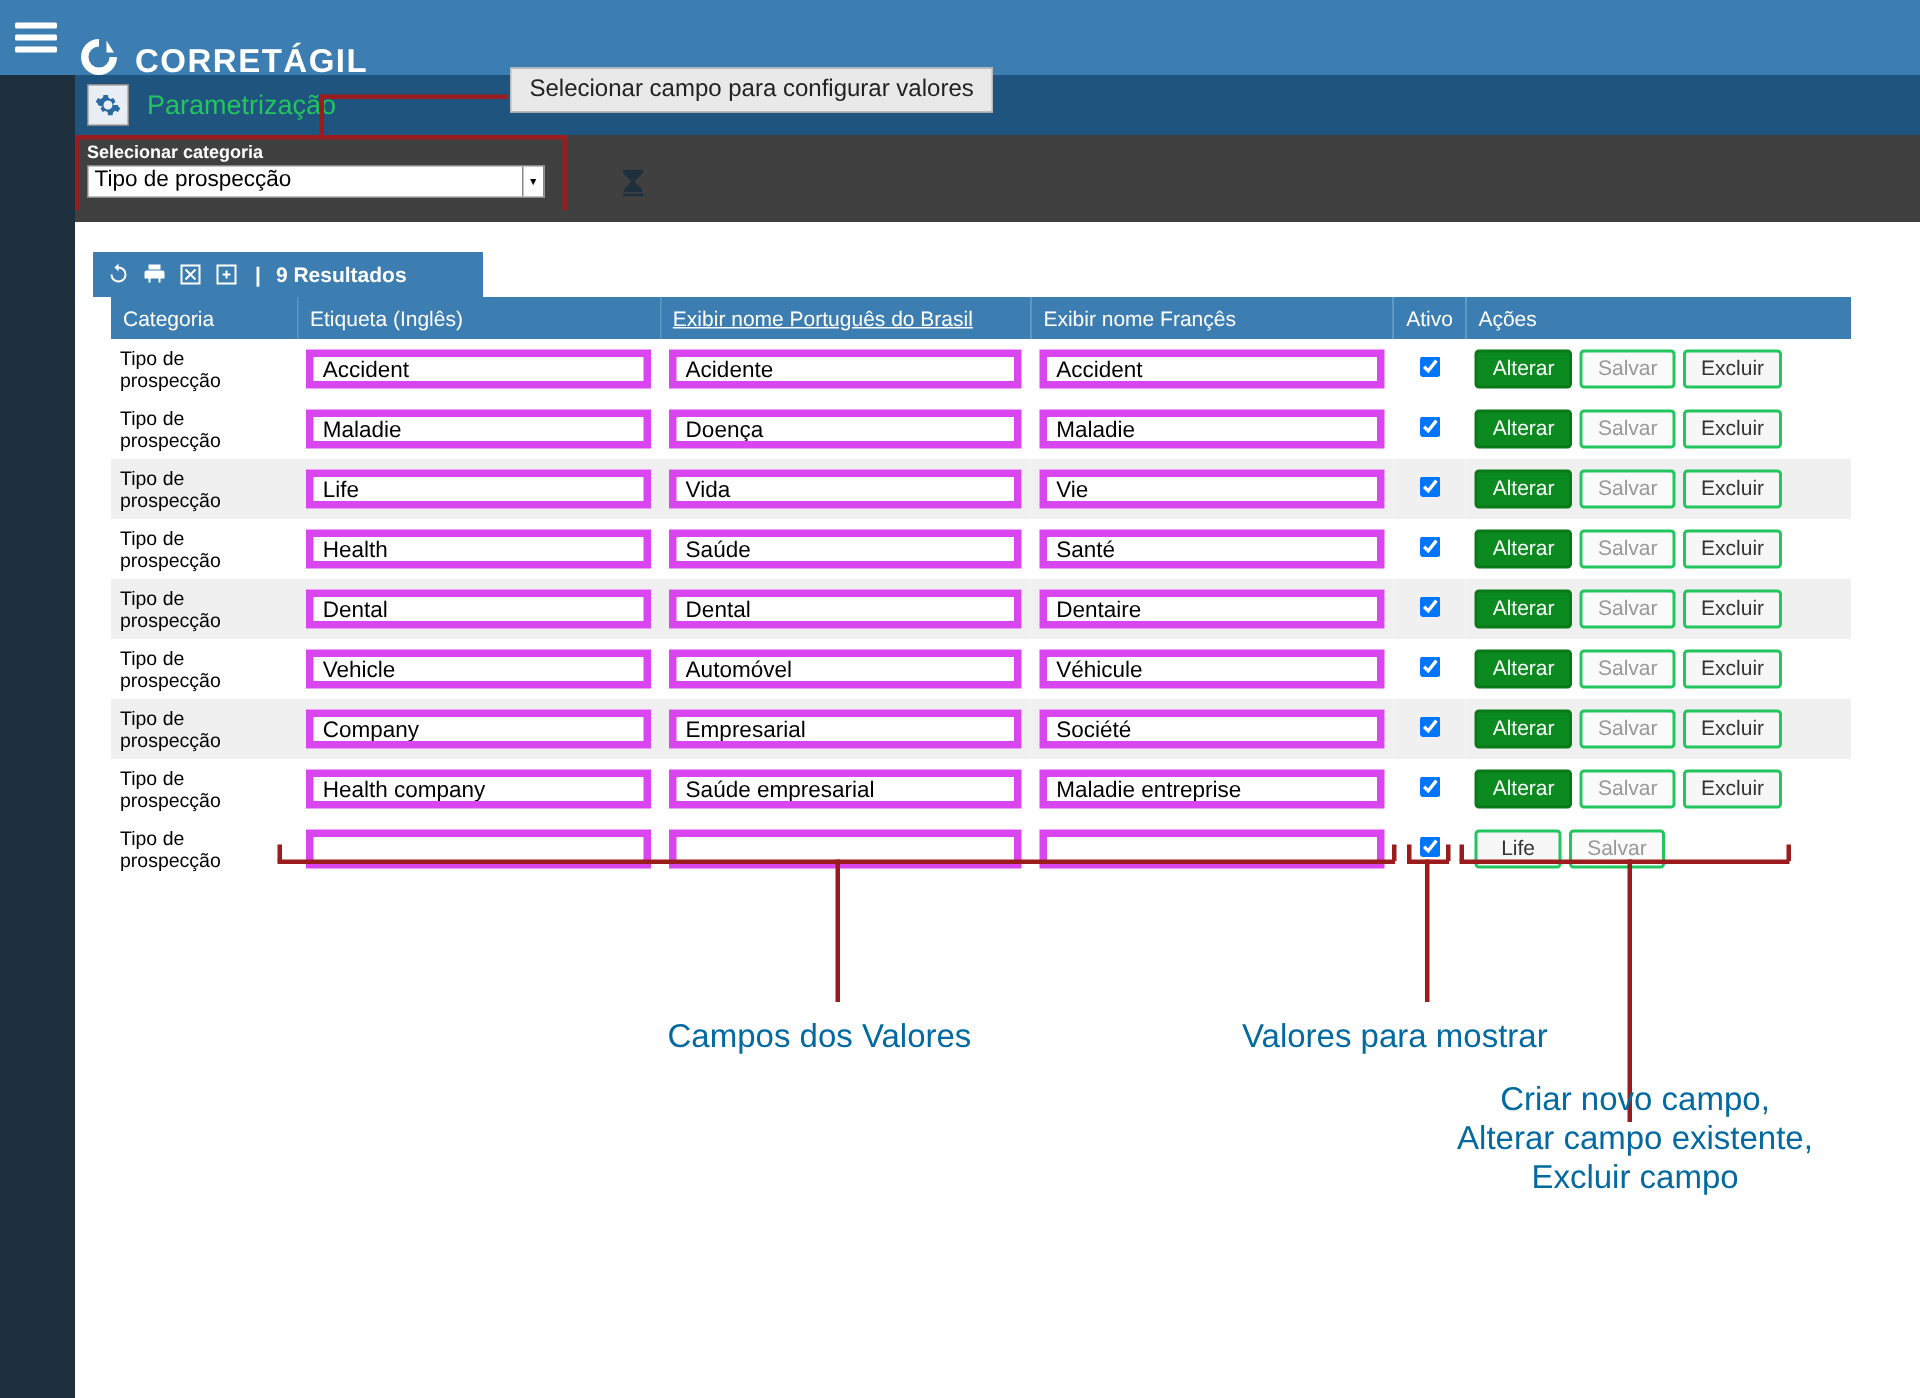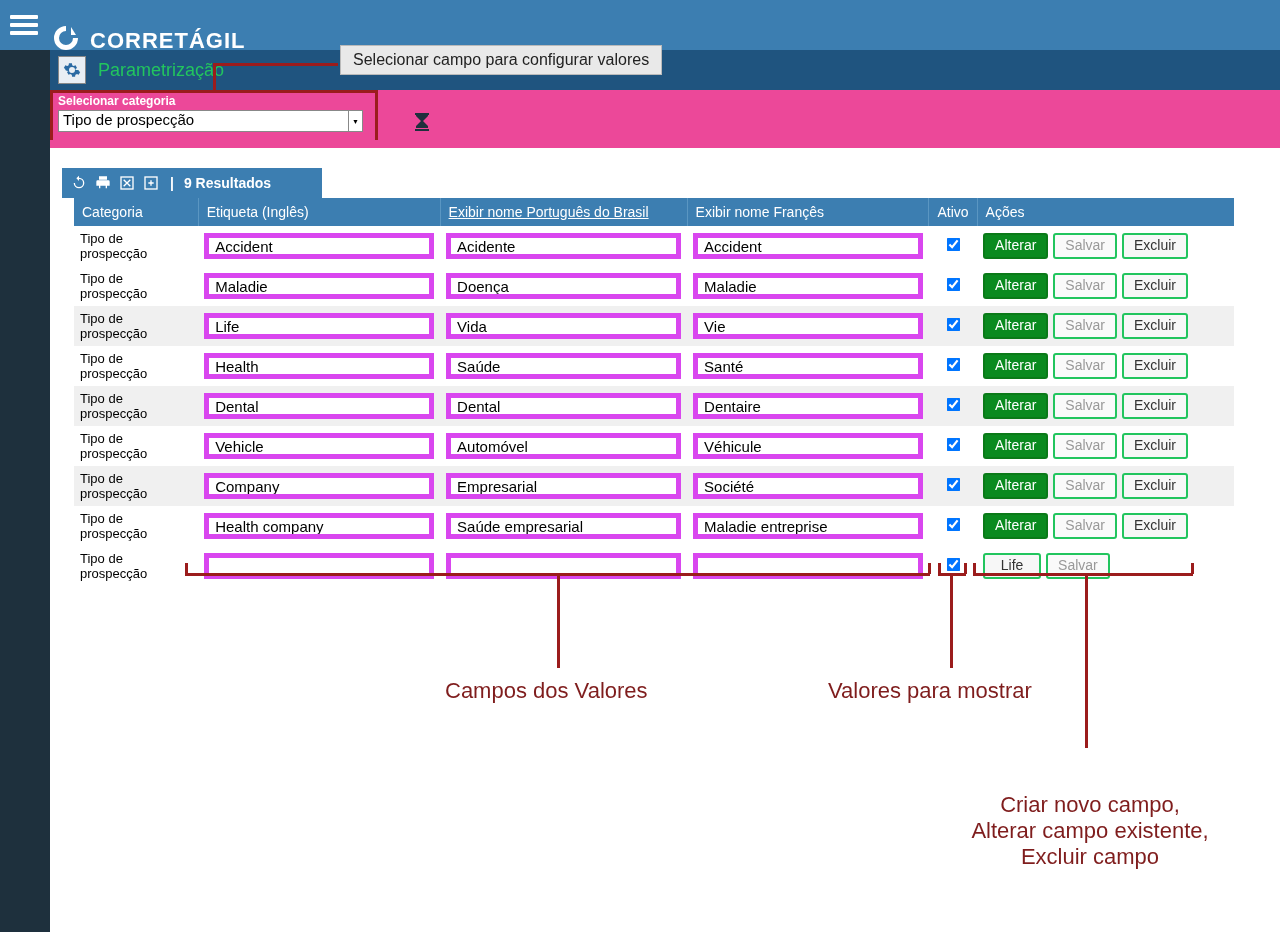--- a/index.html
+++ b/index.html
@@ -14,21 +14,21 @@
 .app-name { font-size: 22px; font-weight: 600; letter-spacing: 1px; }
 
 
 .sidebar { position: absolute; left: 0; top: 50px; width: 50px; bottom: 0; background: #1e303d; }
 .tab-strip { position: absolute; left: 50px; top: 50px; right: 0; height: 40px; background: #1f547f; display: flex; align-items: center; }
 .tab { display: flex; align-items: center; height: 40px; padding: 0 15px 0 8px; background: #1f547f; color: #22c55e; font-size: 18px; }
 .tab .gear-box { width: 28px; height: 28px; background: #e8eef4; border: 1px solid #888; display: flex; align-items: center; justify-content: center; margin-right: 12px; }
 .gear-svg { fill: #2a6aa3; }
 
 
-.filter-bar { position: absolute; left: 50px; top: 90px; right: 0; height: 58px; background: #ec4899; padding: 4px 8px; }
+.filter-bar { position: absolute; left: 50px; top: 90px; right: 0; height: 58px; background: #404040; padding: 4px 8px; }
 .filter-label { color: #fff; font-size: 12px; font-weight: bold; margin-bottom: 2px; display: block; }
 .filter-select { width: 305px; height: 22px; background: #fff; border: 1px solid #888; padding: 0 4px; font-size: 15px; display: inline-block; position: relative; }
 .select-arrow { position: absolute; right: 0; top: 0; width: 14px; height: 20px; border-left: 1px solid #888; display: flex; align-items: center; justify-content: center; font-size: 7px; }
 .hourglass { position: absolute; left: 415px; top: 113px; width: 14px; height: 18px; }
 
 
 .content { position: absolute; left: 50px; top: 148px; right: 0; bottom: 0; background: #fff; padding: 5px 0 0 0; }
 
 
 .toolbar { display: flex; align-items: center; background: #3c7eb1; color: #fff; margin: 15px 0 0 12px; width: 260px; height: 30px; padding: 0 8px; gap: 6px; }
@@ -50,21 +50,21 @@
 .col-actions { width: 260px; }
 .cat-text { font-size: 12.5px; }
 .field-input { width: 100%; height: 26px; border: 5px solid #d946ef; padding: 2px 6px; font-size: 15px; background: #fff; }
 .chk { transform: scale(1.05); }
 .btn { display: inline-block; min-width: 58px; height: 26px; border: 2px solid #22c55e; border-radius: 3px; font-size: 14px; padding: 2px 10px; text-align: center; background: #f7f7f7; margin-right: 5px; cursor: pointer; }
 .btn-green { background: #0a8a1f; color: #fff; border-color: #0a7a18; }
 .btn-disabled { color: #999; background: #fafafa; cursor: default; }
 .btn-default { color: #333; }
 
 
-.annot { position: absolute; font-size: 22px; color: #7f1d1d; }
+.annot { position: absolute; font-size: 22px; color: #0369a1; }
 .annot-line { position: absolute; background: #9b1c1c; }
 .tooltip-box { position: absolute; left: 340px; top: 45px; background: #e9e9e9; border: 1px solid #bababa; padding: 5px 12px; font-size: 16px; color: #222; }
 
 svg { display: block; }
 </style>
 </head>
 <body>
 
 <div class="top-header">
   <div class="menu-btn">
@@ -249,15 +249,15 @@
 <div class="annot-line" style="left:964px; top:563px; width:3px; height:11px;"></div>
 <div class="annot-line" style="left:950px; top:573px; width:3px; height:95px;"></div>
 
 <div class="annot-line" style="left:973px; top:573px; width:220px; height:3px;"></div>
 <div class="annot-line" style="left:973px; top:563px; width:3px; height:11px;"></div>
 <div class="annot-line" style="left:1191px; top:563px; width:3px; height:11px;"></div>
 <div class="annot-line" style="left:1085px; top:573px; width:3px; height:175px;"></div>
 
 <div class="annot" style="left:445px; top:678px;">Campos dos Valores</div>
 <div class="annot" style="left:828px; top:678px;">Valores para mostrar</div>
-<div class="annot" style="left:950px; top:792px; text-align:center; white-space:pre-line; width:280px;">Criar novo campo,
+<div class="annot" style="left:950px; top:720px; text-align:center; white-space:pre-line; width:280px;">Criar novo campo,
 Alterar campo existente,
 Excluir campo</div>
 
 </body></html>

